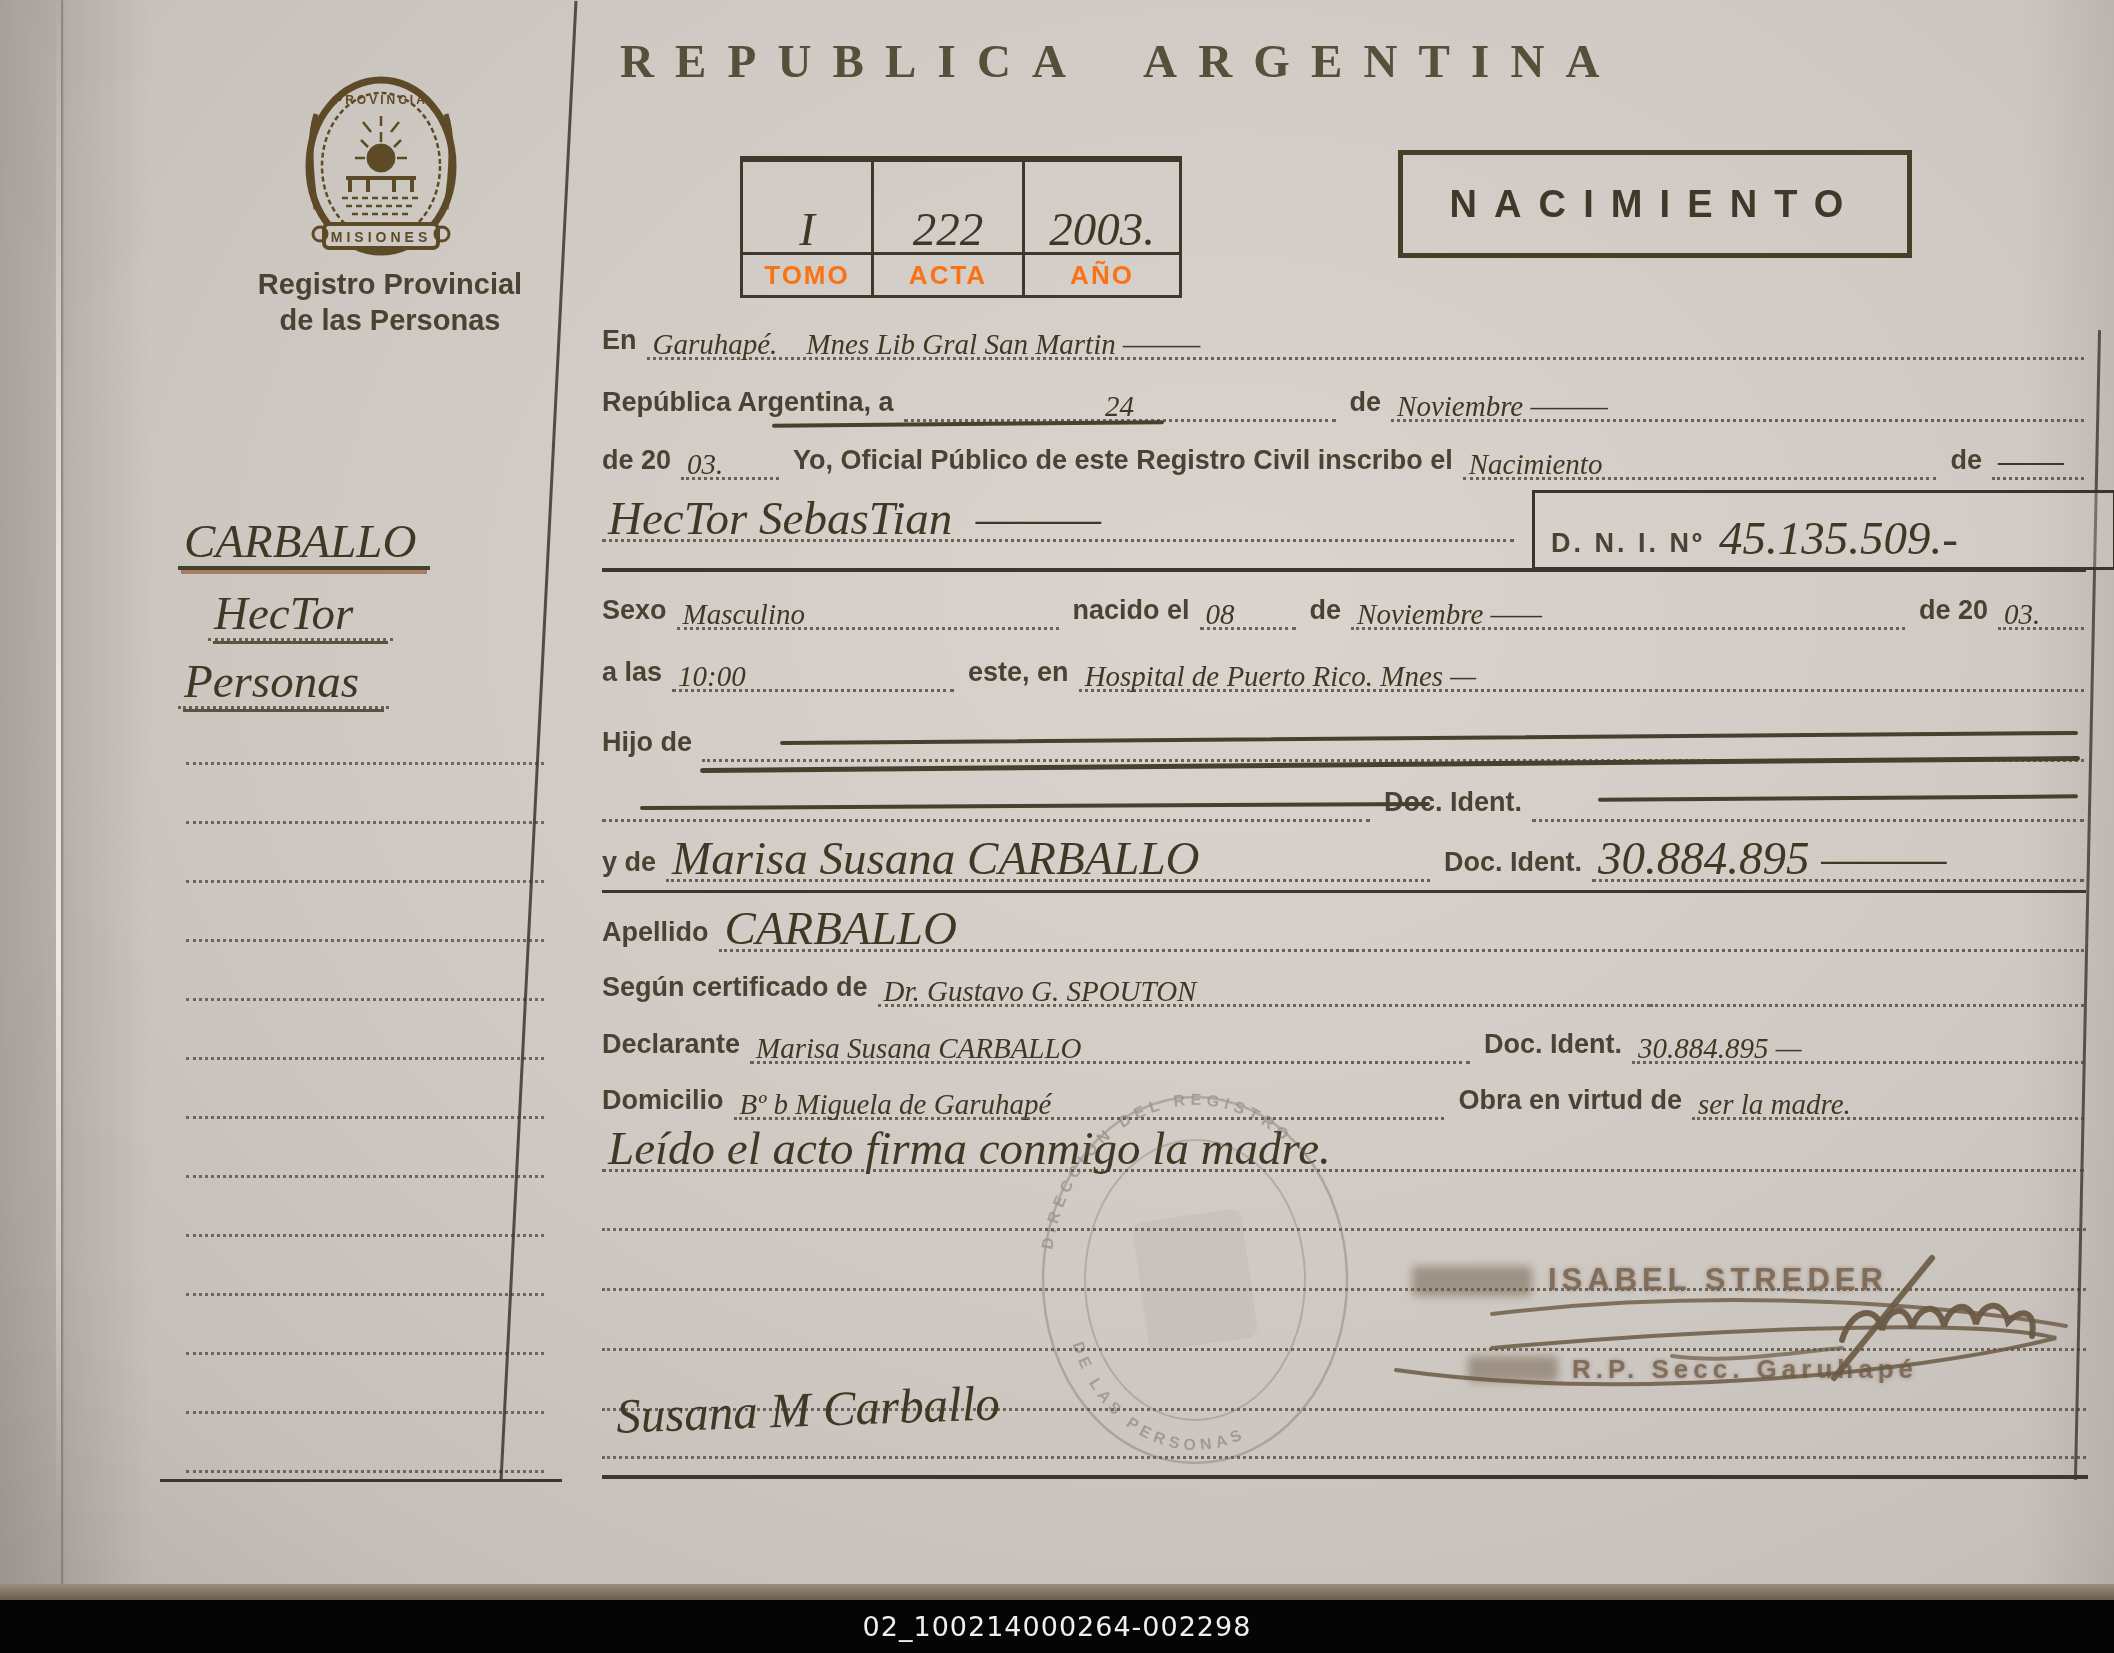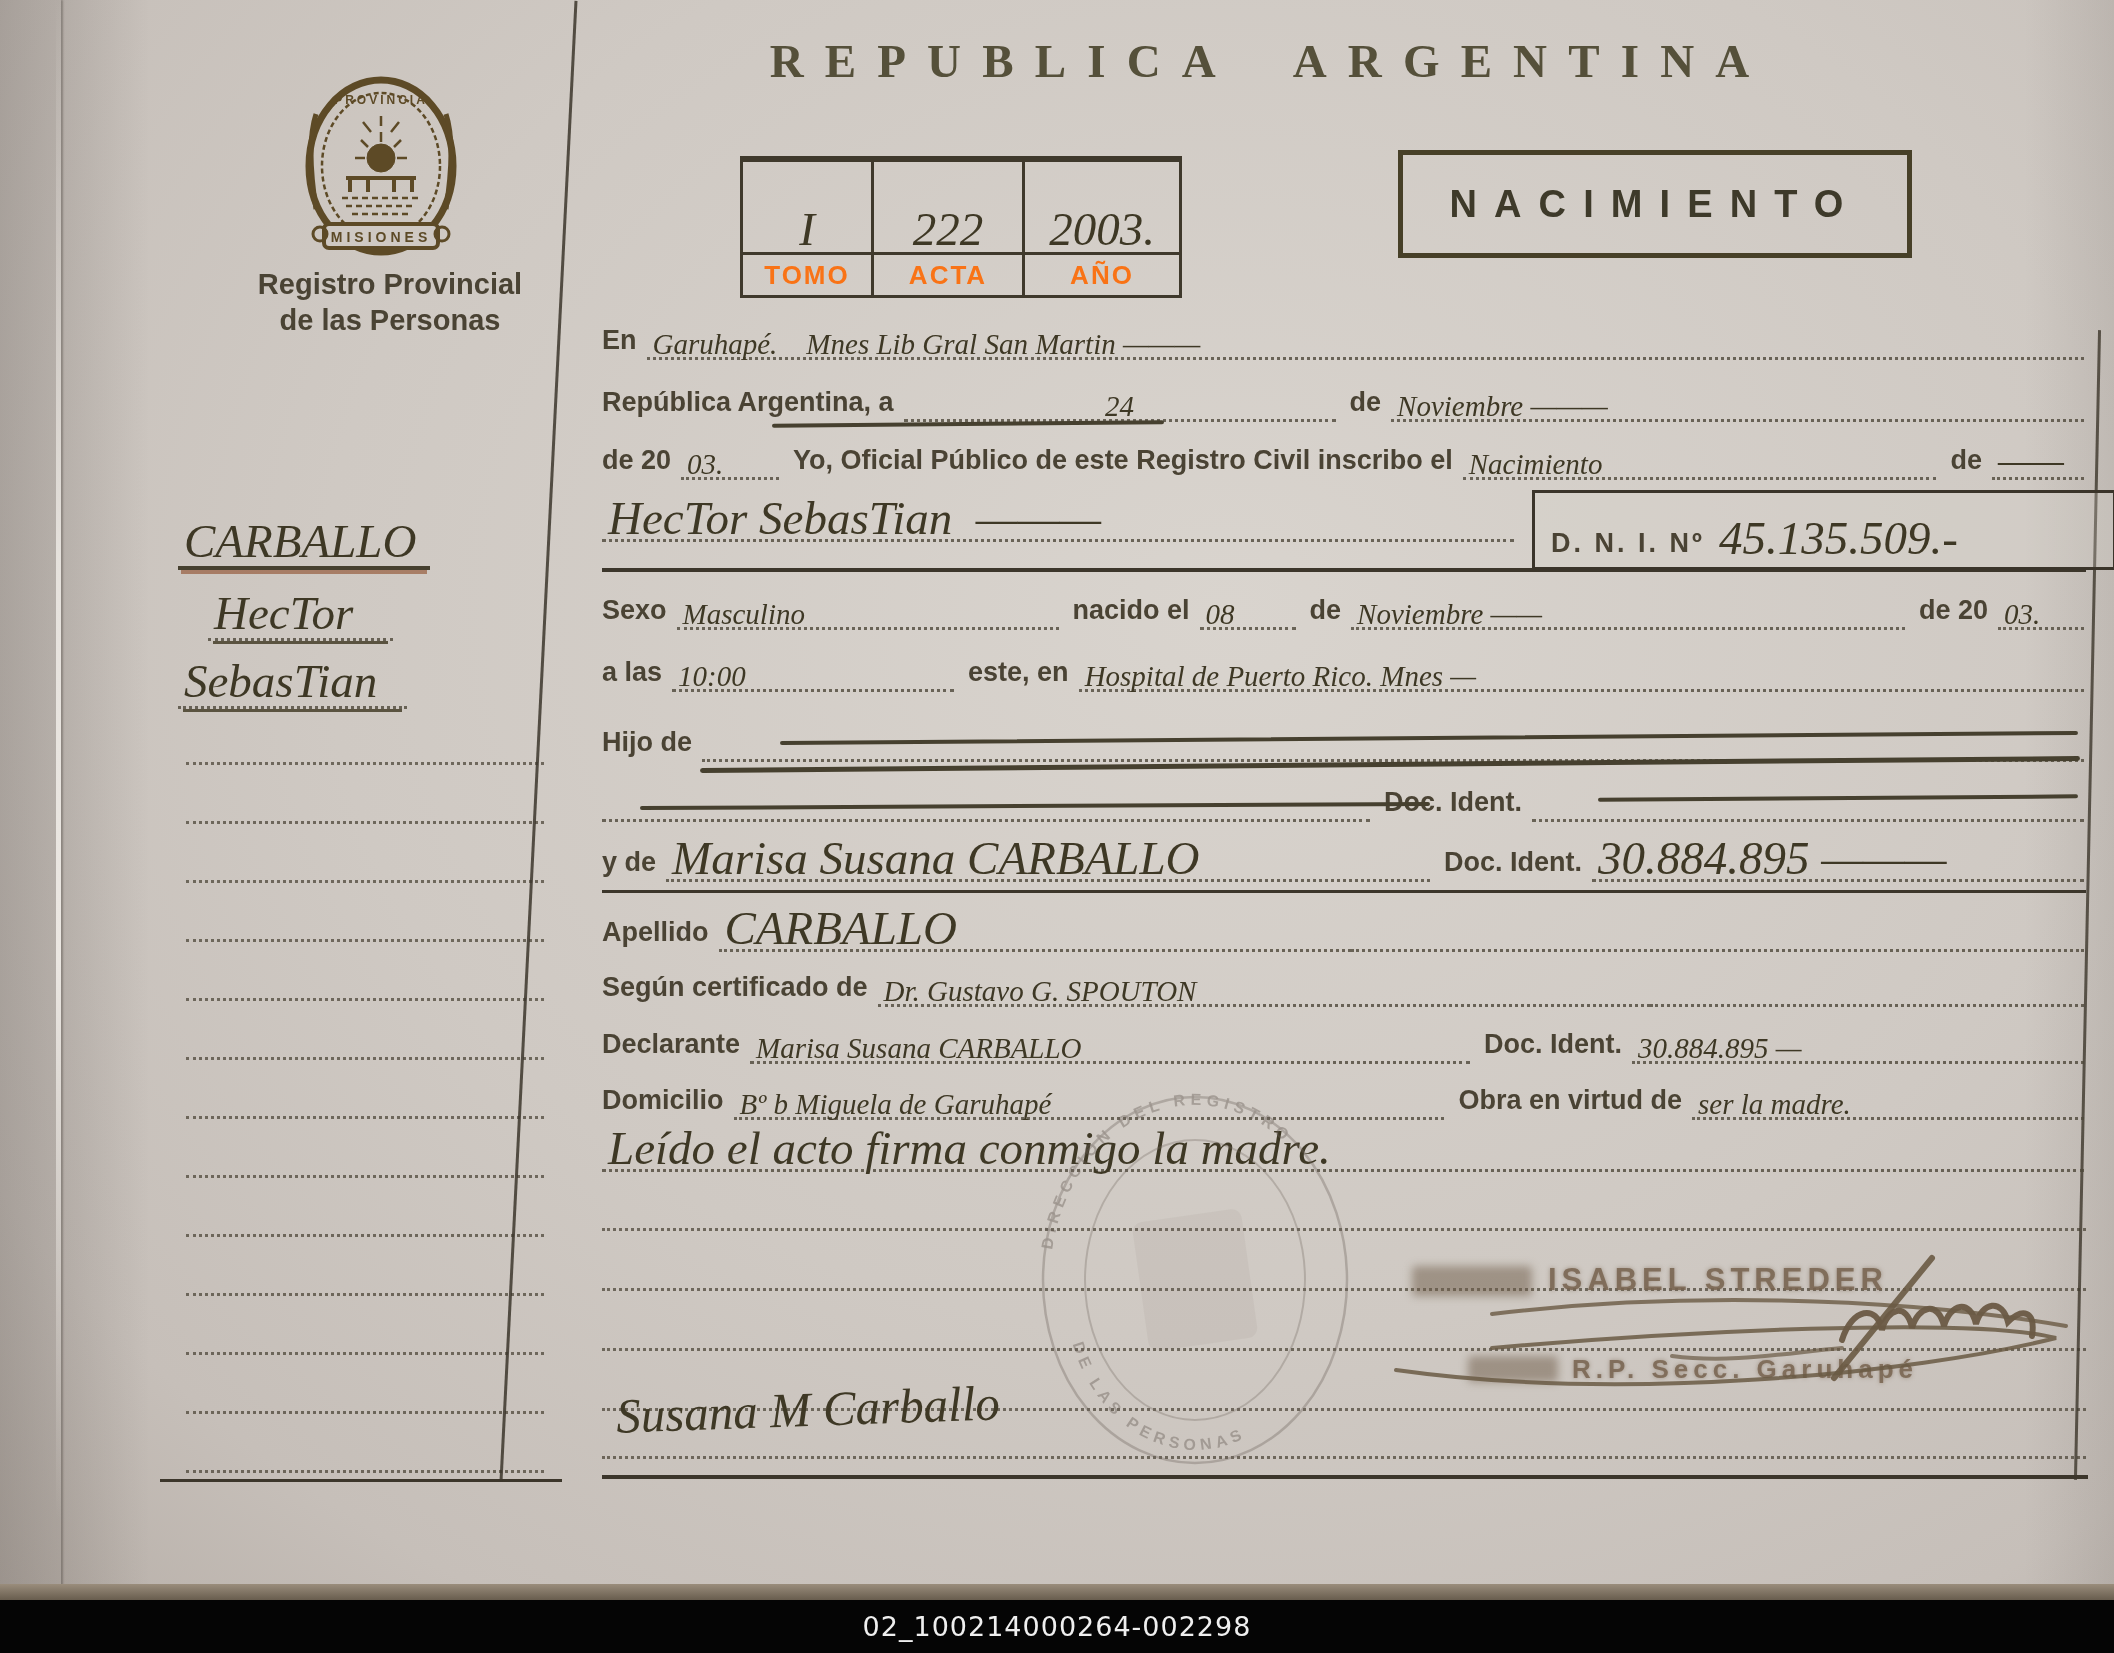--- a/index.html
+++ b/index.html
@@ -18,21 +18,21 @@
     box-shadow:2px 0 2px rgba(60,52,45,.35);}
   
   .vdivider{position:absolute;left:537px;top:0px;width:3px;height:1482px;background:#3c362b;
     transform:rotate(2.9deg);transform-origin:center;opacity:.85;}
   .vright{position:absolute;left:2086px;top:330px;width:3px;height:1150px;background:#3c362b;
     transform:rotate(1.2deg);opacity:.8;}
   .hrule{position:absolute;background:#3c362b;}
   .dline{position:absolute;border-bottom:3px dotted rgba(78,71,57,.75);height:0;}
   
   .printed{font-family:"Liberation Sans",sans-serif;font-weight:700;color:#4a4334;}
-  .title{position:absolute;left:620px;top:34px;width:1300px;text-align:center;
+  .title{position:absolute;left:620px;top:34px;width:1300px;
     font-family:"Liberation Serif",serif;font-weight:700;font-size:47px;color:#55503a;
     letter-spacing:.45em;word-spacing:.6em;}
   .registry{position:absolute;left:185px;top:266px;width:410px;text-align:center;
     font-size:29px;line-height:1.25;}
   
   .hw{font-family:"Liberation Serif",serif;font-style:italic;color:#3e3825;white-space:pre;line-height:.9;}
   .hw36{font-size:37px;} .hw40{font-size:29px;} .hw46{font-size:47px;}
   
   .recbox{position:absolute;left:740px;top:156px;width:436px;border:3px solid #3f392c;border-top-width:6px;}
   .recrow{display:flex;}
@@ -134,21 +134,21 @@
       <div class="reccell reclab c3">AÑO</div>
     </div>
   </div>
 
   <div class="nacbox">
     <span>NACIMIENTO</span>
   </div>
 
   <div class="marg hw hw46 u2" style="left:178px;top:520px;padding:0 14px 4px 6px;">CARBALLO</div>
   <div class="marg hw hw46 udot" style="left:208px;top:592px;padding:0 40px 4px 6px;">HecTor</div>
-  <div class="marg hw hw46 udot" style="left:178px;top:660px;padding:0 30px 4px 6px;">SebasTian</div>
+  <div class="marg hw hw46 udot" style="left:178px;top:660px;padding:0 30px 4px 6px;">Personas</div>
   <div id="margin-lines">
       <div class="dline" style="left: 186px; top: 762px; width: 358px;"></div>
       <div class="dline" style="left: 186px; top: 821px; width: 358px;"></div>
       <div class="dline" style="left: 186px; top: 880px; width: 358px;"></div>
       <div class="dline" style="left: 186px; top: 939px; width: 358px;"></div>
       <div class="dline" style="left: 186px; top: 998px; width: 358px;"></div>
       <div class="dline" style="left: 186px; top: 1057px; width: 358px;"></div>
       <div class="dline" style="left: 186px; top: 1116px; width: 358px;"></div>
       <div class="dline" style="left: 186px; top: 1175px; width: 358px;"></div>
       <div class="dline" style="left: 186px; top: 1234px; width: 358px;"></div>

